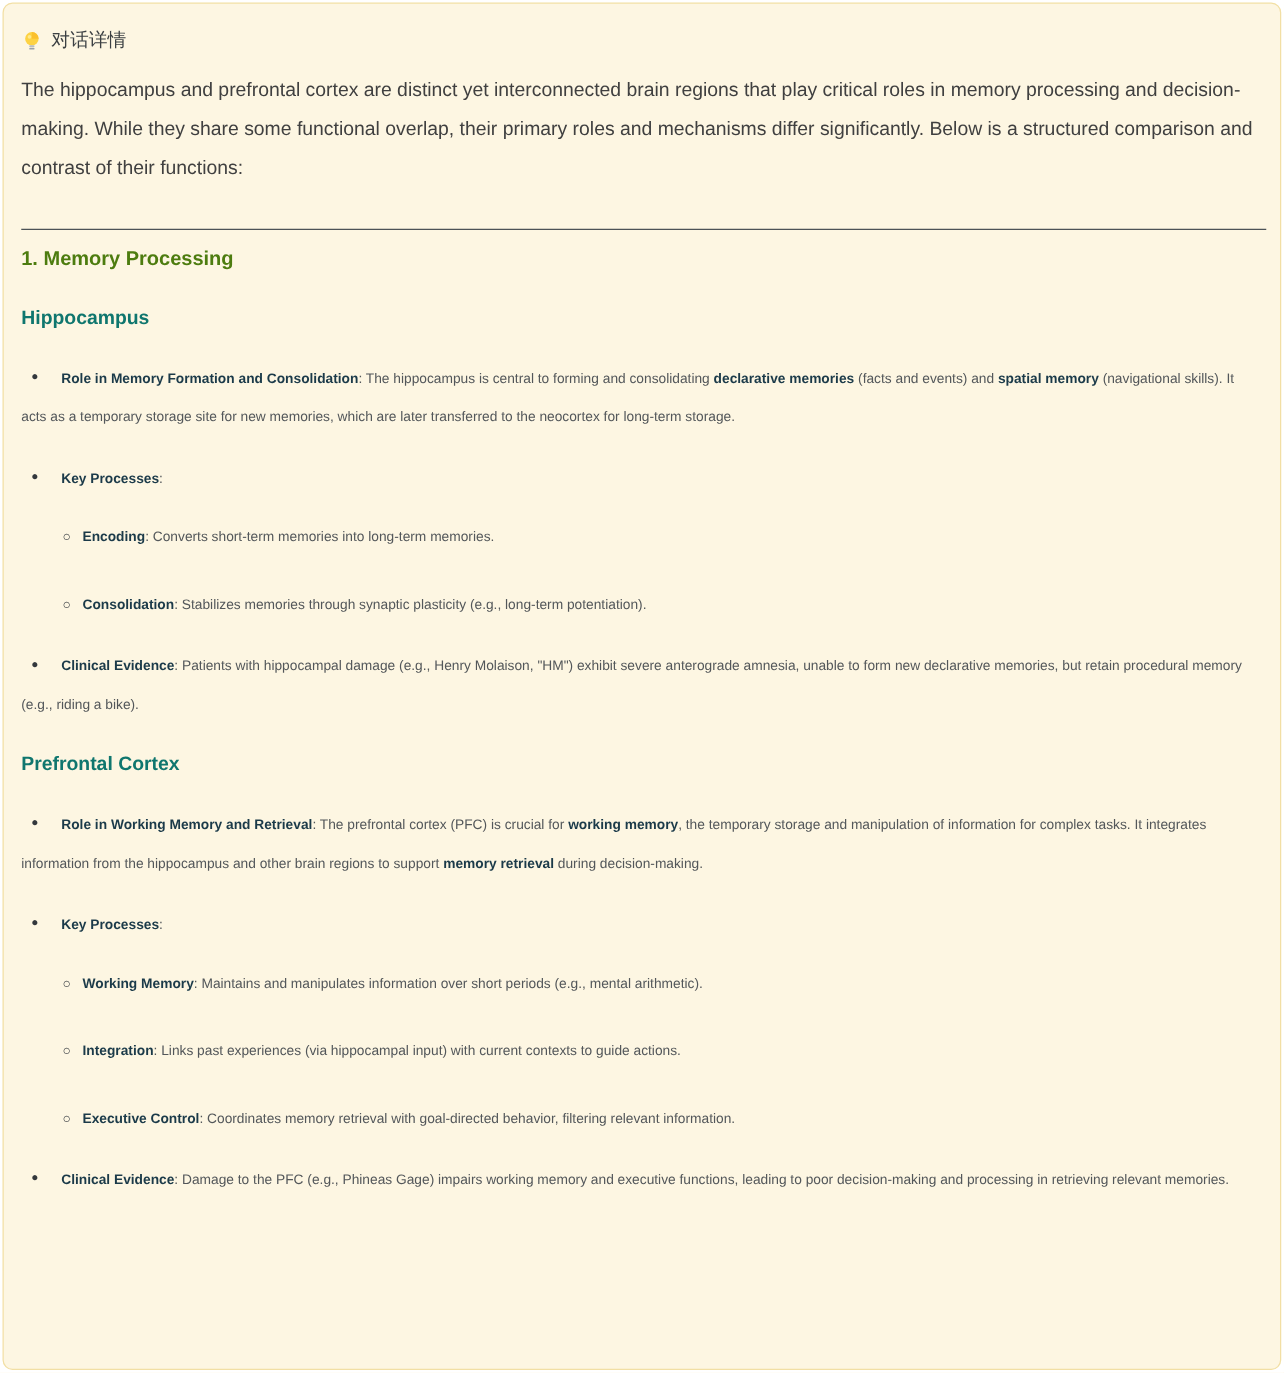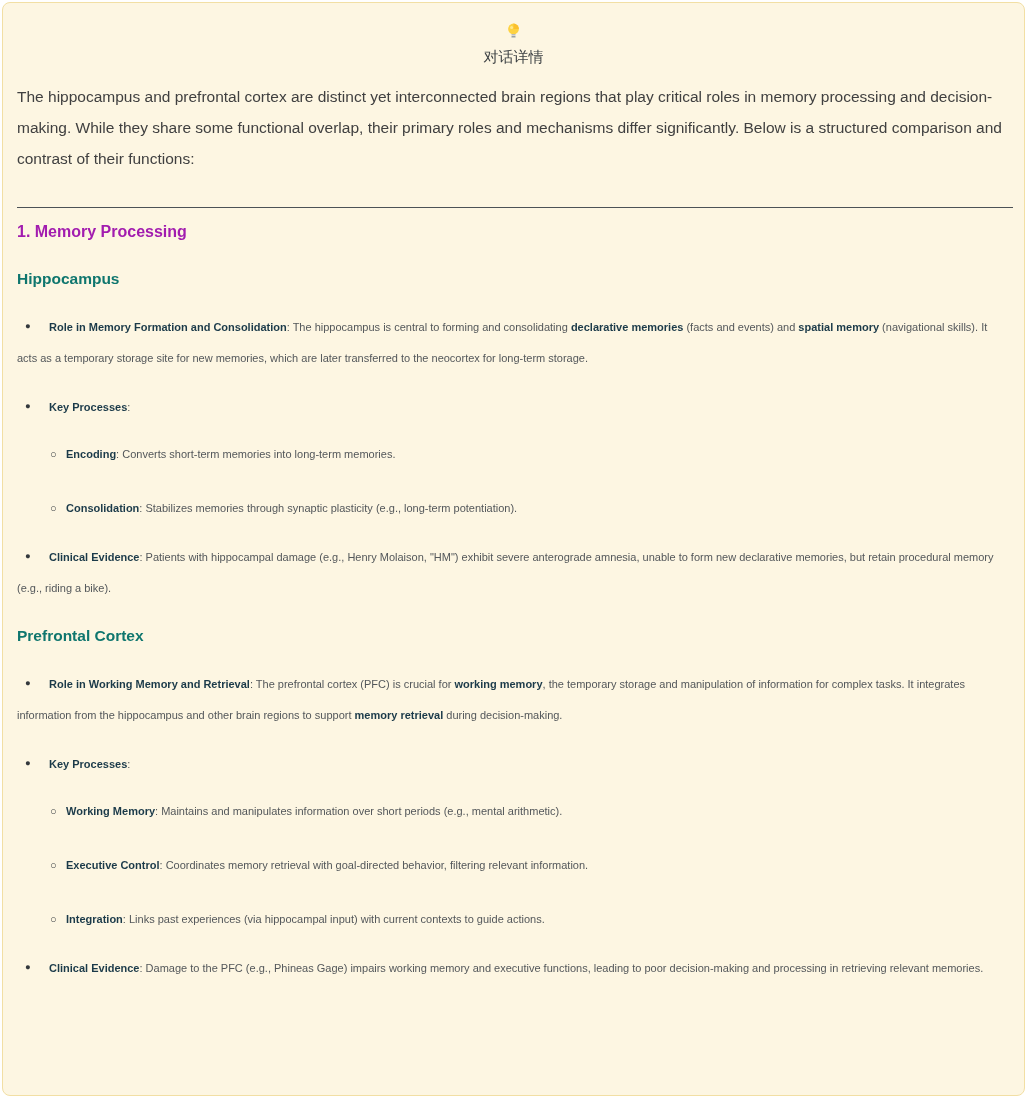--- a/index.html
+++ b/index.html
@@ -19,41 +19,40 @@
     overflow: hidden;
   }
   .panel-title {
     display: flex;
     align-items: center;
     gap: 8px;
     margin: 6px 0 0 2px;
     font-size: 15px;
     line-height: 20px;
     color: #3c4043;
-    flex-direction: column;
   }
   .bulb { display: inline-flex; align-items: center; }
   .intro {
     margin: 14px 0 0 1px;
     font-size: 15.5px;
     line-height: 31px;
     color: #404040;
   }
   hr.divider {
     border: none;
     border-top: 1px solid #4c5256;
     margin: 33px 0 0 1px;
     width: 996px;
   }
   .sec-heading {
     margin: 8px 0 0 1px;
     font-size: 16px;
     line-height: 31px;
     font-weight: 700;
-    color: #a21caf;
+    color: #4d7c0f;
   }
   .sub-heading {
     margin: 16px 0 0 1px;
     font-size: 15.5px;
     line-height: 31px;
     font-weight: 700;
     color: #0f766e;
   }
   ul.blist {
     list-style: none;
@@ -143,24 +142,24 @@
     <li>
       <span class="seg"><strong>Role in Working Memory and Retrieval</strong><span>: The prefrontal cortex (PFC) is crucial for </span><strong>working memory</strong><span>, the temporary storage and manipulation of information for complex tasks. It integrates information from the hippocampus and other brain regions to support </span><strong>memory retrieval</strong><span> during decision-making.</span></span>
     </li>
     <li>
       <span class="seg"><strong>Key Processes</strong><span>:</span></span>
       <ul class="sublist">
         <li>
           <span class="seg2"><strong>Working Memory</strong><span>: Maintains and manipulates information over short periods (e.g., mental arithmetic).</span></span>
         </li>
         <li>
-          <span class="seg2"><strong>Executive Control</strong><span>: Coordinates memory retrieval with goal-directed behavior, filtering relevant information.</span></span>
+          <span class="seg2"><strong>Integration</strong><span>: Links past experiences (via hippocampal input) with current contexts to guide actions.</span></span>
         </li>
         <li>
-          <span class="seg2"><strong>Integration</strong><span>: Links past experiences (via hippocampal input) with current contexts to guide actions.</span></span>
+          <span class="seg2"><strong>Executive Control</strong><span>: Coordinates memory retrieval with goal-directed behavior, filtering relevant information.</span></span>
         </li>
       </ul>
     </li>
     <li>
       <span class="seg"><strong>Clinical Evidence</strong><span>: Damage to the PFC (e.g., Phineas Gage) impairs working memory and executive functions, leading to poor decision-making and processing in retrieving relevant memories.</span></span>
     </li>
   </ul>
 
 </div>
 

